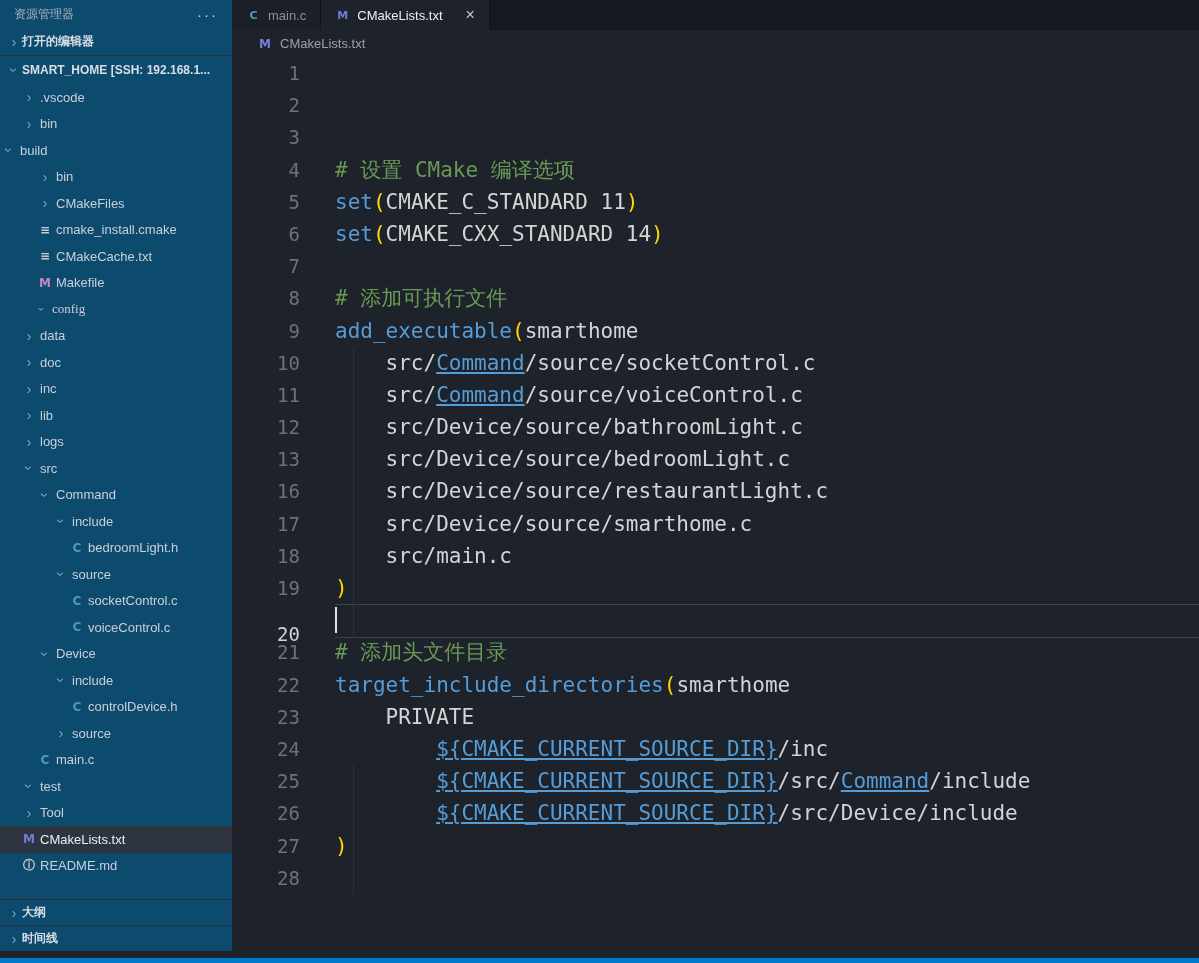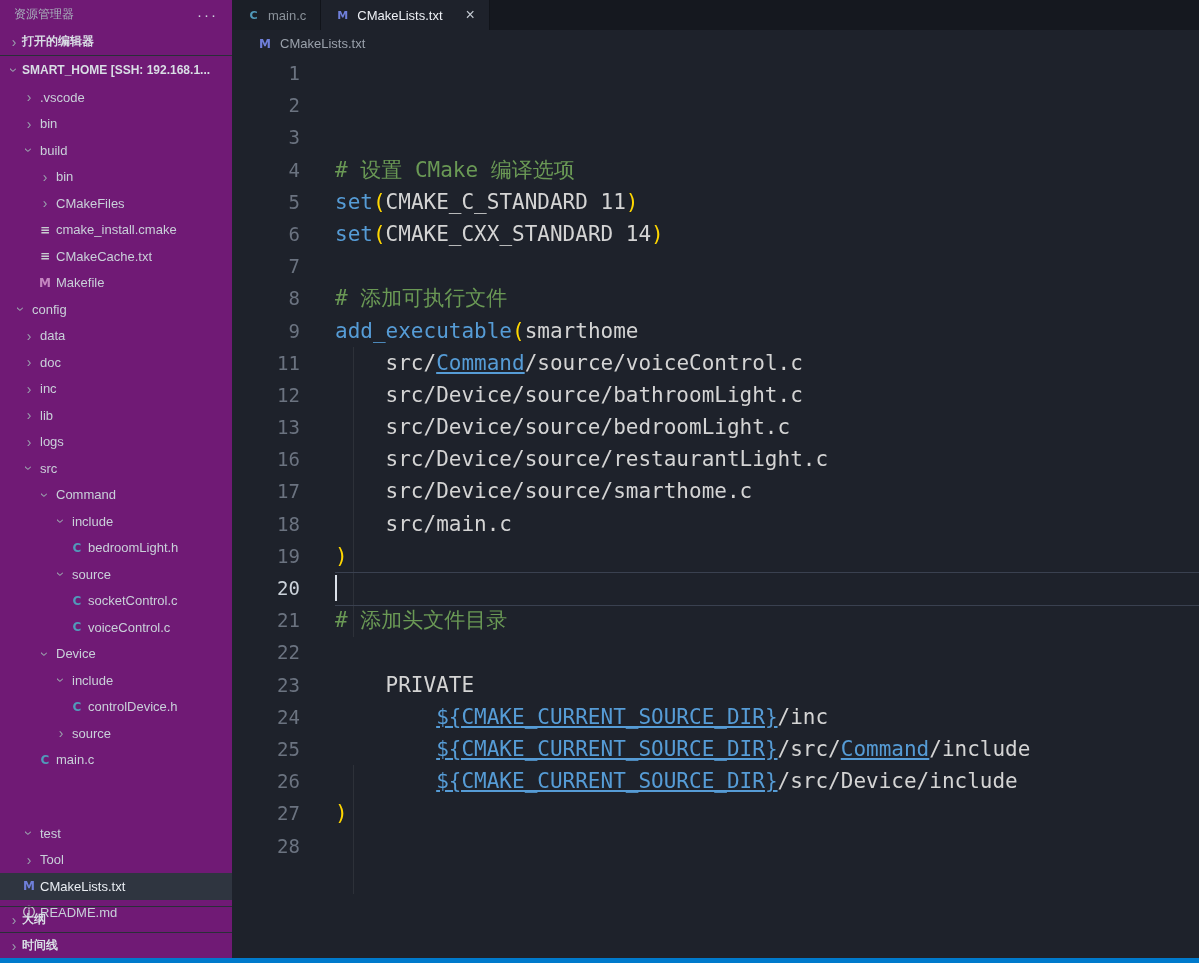--- a/index.html
+++ b/index.html
@@ -1,21 +1,21 @@
 <!DOCTYPE html>
 <html><head>
 <meta charset="utf-8">
 <style>
   * { box-sizing: border-box; margin: 0; padding: 0; }
   html,body { width:1199px; height:963px; overflow:hidden; background:#1e222b;
               font-family:"Liberation Sans", sans-serif; }
 
   
-  #sidebar { position:absolute; left:0; top:0; width:232px; bottom:5px;
-             background:#701a75; color:#c3cbd4; overflow:hidden; }
+  #sidebar { position:absolute; left:0; top:0; width:232px; bottom:12px;
+             background:#0c4a6e; color:#c3cbd4; overflow:hidden; }
   #main    { position:absolute; left:232px; top:0; right:0; bottom:5px; background:#1e222b; }
   #status-bar { position:absolute; left:0; right:0; bottom:0; height:5px; background:#007acc; }
 
   
   .sb-title { height:28px; display:flex; align-items:center; padding:0 14px;
               color:#a9b1bc; font-size:12px; }
   .sb-more { margin-left:auto; color:#cdd4dd; font-size:15px; letter-spacing:2px; cursor:default; }
   .sb-section { height:28px; display:flex; align-items:center; font-weight:bold;
                 font-size:12px; color:#d9dee5; padding-left:6px; }
   .sb-section.bordered { border-bottom:1px solid #2a2f38; }
@@ -49,21 +49,21 @@
                 padding-left:24px; font-size:13px; color:#9aa1ab; background:#1e222b; }
 
   
   #code-area { position:absolute; top:57px; left:0; right:0; bottom:0; overflow:hidden;
                background:#1e222b; font-family:"DejaVu Sans Mono", monospace;
                font-size:21px; }
   .indent-guide { position:absolute; width:1px; background:rgba(255,255,255,0.07); left:121px; }
   .code-line { height:32.2px; line-height:32.2px; display:flex; position:relative; }
   .ln { width:68px; flex:none; text-align:right; color:#6b7380; font-size:19px; }
   .code { margin-left:35px; white-space:pre; position:relative; color:#d4d4d4; }
-  .code-line.current .ln { color:#ccd3db; }
+  .code-line.current .ln { color:#ccd3db;margin-top:14px; }
   .code-line.current::before { content:""; position:absolute; left:103px; right:0; top:0;
       height:100%; border-top:1px solid #3a4150; border-bottom:1px solid #3a4150;
       pointer-events:none; }
   .cursor { position:absolute; left:0; top:3px; width:2px; height:26px; background:#dbe1e9; }
 
   .tk-cmd { color:#569cd6; }
   .tk-lnk { color:#569cd6; text-decoration:underline; }
   .tk-com { color:#6a9955; }
   .tk-br  { color:#ffd700; }
   .tk-pln { color:#d4d4d4; }
@@ -87,21 +87,21 @@
 
   <div id="file-tree">
       <div class="tree-row" style="padding-left: 20px;">
         <span class="twisty">›</span>
         <span class="tree-label">.vscode</span>
       </div>
       <div class="tree-row" style="padding-left: 20px;">
         <span class="twisty">›</span>
         <span class="tree-label">bin</span>
       </div>
-      <div class="tree-row" style="padding-left: 20px;">
+      <div class="tree-row" style="">
         <span class="twisty open">›</span>
         <span class="tree-label">build</span>
       </div>
       <div class="tree-row" style="padding-left: 36px;">
         <span class="twisty">›</span>
         <span class="tree-label">bin</span>
       </div>
       <div class="tree-row" style="padding-left: 36px;">
         <span class="twisty">›</span>
         <span class="tree-label">CMakeFiles</span>
@@ -111,21 +111,21 @@
         <span class="tree-label">cmake_install.cmake</span>
       </div>
       <div class="tree-row" style="padding-left: 36px;">
         <span class="file-icon" style="color: rgb(200, 204, 208);">≡</span>
         <span class="tree-label">CMakeCache.txt</span>
       </div>
       <div class="tree-row" style="padding-left: 36px;">
         <span class="file-icon" style="color: rgb(197, 134, 192);">M</span>
         <span class="tree-label">Makefile</span>
       </div>
-      <div class="tree-row" style="padding-left: 12px;">
+      <div class="tree-row" style="padding-left: 32px; font-family: Liberation Serif, serif;">
         <span class="twisty open">›</span>
         <span class="tree-label">config</span>
       </div>
       <div class="tree-row" style="padding-left: 20px;">
         <span class="twisty">›</span>
         <span class="tree-label">data</span>
       </div>
       <div class="tree-row" style="padding-left: 20px;">
         <span class="twisty">›</span>
         <span class="tree-label">doc</span>
@@ -183,21 +183,21 @@
         <span class="tree-label">controlDevice.h</span>
       </div>
       <div class="tree-row" style="padding-left: 52px;">
         <span class="twisty">›</span>
         <span class="tree-label">source</span>
       </div>
       <div class="tree-row" style="padding-left: 36px;">
         <span class="file-icon" style="color: rgb(81, 154, 186);">C</span>
         <span class="tree-label">main.c</span>
       </div>
-      <div class="tree-row" style="padding-left: 20px; margin-top: 47px;">
+      <div class="tree-row" style="padding-left: 20px;">
         <span class="twisty open">›</span>
         <span class="tree-label">test</span>
       </div>
       <div class="tree-row" style="padding-left: 20px;">
         <span class="twisty">›</span>
         <span class="tree-label">Tool</span>
       </div>
       <div class="tree-row selected" style="padding-left: 20px;">
         <span class="file-icon" style="color: rgb(111, 127, 217);">M</span>
         <span class="tree-label">CMakeLists.txt</span>
@@ -267,20 +267,24 @@
       </div>
       <div class="code-line">
         <span class="ln">8</span>
         <span class="code"><span class="tk-com"># 添加可执行文件</span></span>
       </div>
       <div class="code-line">
         <span class="ln">9</span>
         <span class="code"><span class="tk-cmd">add_executable</span><span class="tk-br">(</span><span class="tk-pln">smarthome</span></span>
       </div>
       <div class="code-line">
+        <span class="ln">10</span>
+        <span class="code"><span class="tk-pln">    src/</span><span class="tk-lnk">Command</span><span class="tk-pln">/source/socketControl.c</span></span>
+      </div>
+      <div class="code-line">
         <span class="ln">11</span>
         <span class="code"><span class="tk-pln">    src/</span><span class="tk-lnk">Command</span><span class="tk-pln">/source/voiceControl.c</span></span>
       </div>
       <div class="code-line">
         <span class="ln">12</span>
         <span class="code"><span class="tk-pln">    src/Device/source/bathroomLight.c</span></span>
       </div>
       <div class="code-line">
         <span class="ln">13</span>
         <span class="code"><span class="tk-pln">    src/Device/source/bedroomLight.c</span></span>
@@ -304,20 +308,21 @@
       <div class="code-line current">
         <span class="ln">20</span>
         <span class="code"><span class="cursor"></span></span>
       </div>
       <div class="code-line">
         <span class="ln">21</span>
         <span class="code"><span class="tk-com"># 添加头文件目录</span></span>
       </div>
       <div class="code-line">
         <span class="ln">22</span>
+        <span class="code"><span class="tk-cmd">target_include_directories</span><span class="tk-br">(</span><span class="tk-pln">smarthome</span></span>
       </div>
       <div class="code-line">
         <span class="ln">23</span>
         <span class="code"><span class="tk-pln">    PRIVATE</span></span>
       </div>
       <div class="code-line">
         <span class="ln">24</span>
         <span class="code"><span class="tk-pln">        </span><span class="tk-lnk">${CMAKE_CURRENT_SOURCE_DIR}</span><span class="tk-pln">/inc</span></span>
       </div>
       <div class="code-line">

